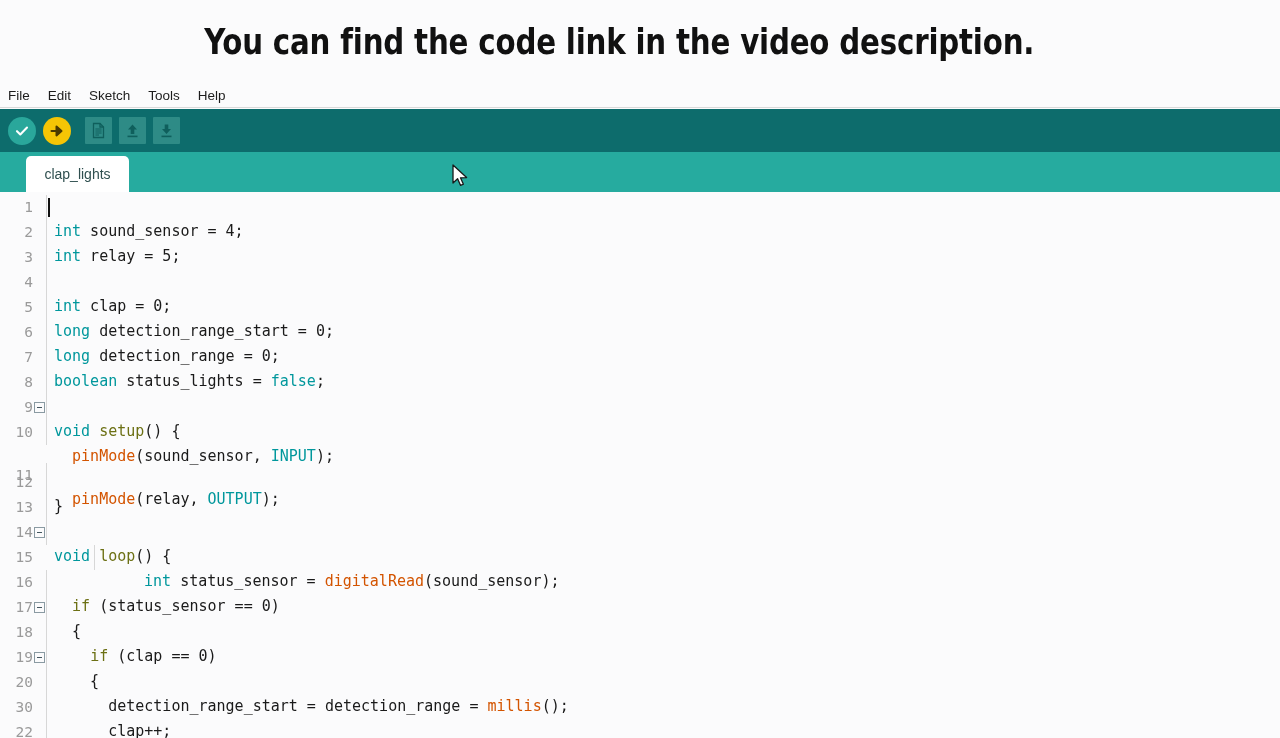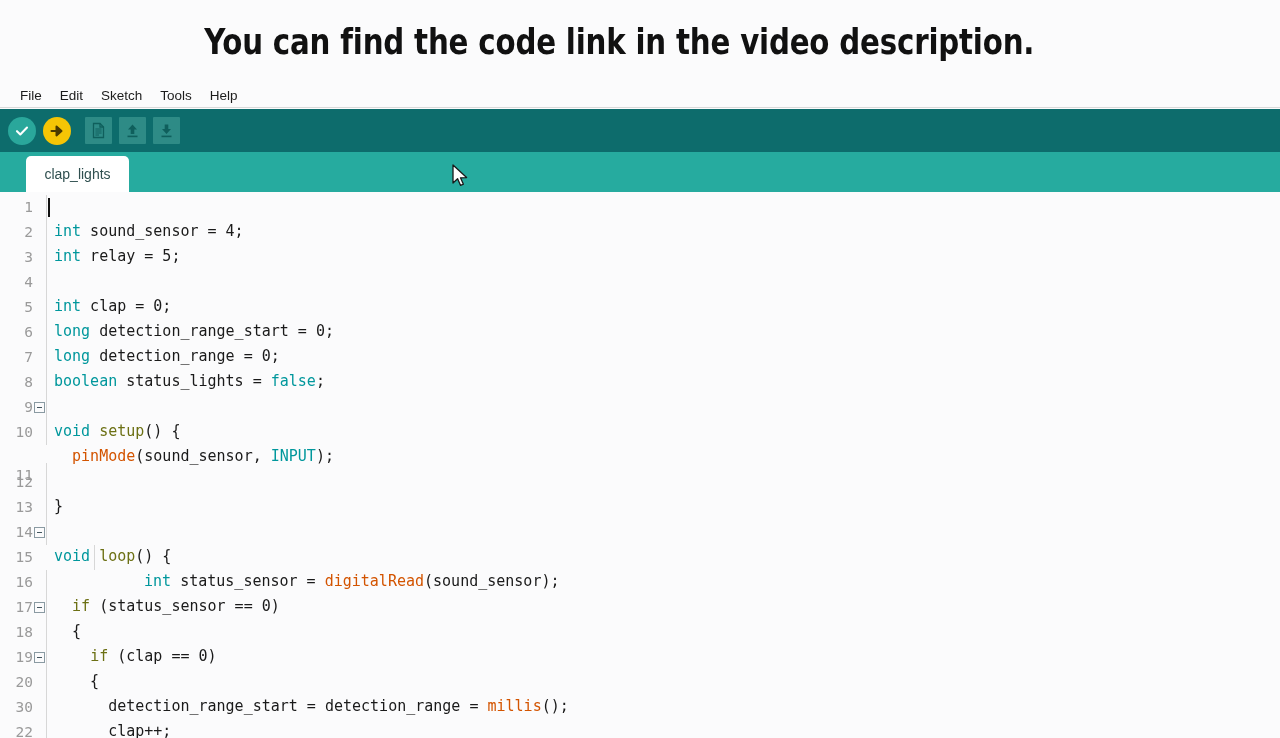--- a/index.html
+++ b/index.html
@@ -45,21 +45,21 @@
   
   .menubar {
     position: absolute;
     left: 0;
     top: 84px;
     width: 1280px;
     height: 24px;
     background: #fbfbfc;
     display: flex;
     align-items: center;
-    padding-left: 20px;
+    padding-left: 8px;
     box-sizing: border-box;
     border-bottom: 1px solid #d9d9d9;
   }
   .menu-item {
     font-family: "Liberation Sans", sans-serif;
     font-size: 13.5px;
     color: #1c1c1c;
     padding: 0 9px 0 0;
     margin-right: 9px;
     cursor: default;
@@ -357,20 +357,21 @@
         <div class="gutter-line" style="top: 228px;">
           <span class="ln">10</span>
           <span class="fold"></span>
           <span class="sep"></span>
           <span class="code-text"><span class="t-plain">  </span><span class="t-fn">pinMode</span><span class="t-plain">(sound_sensor, </span><span class="t-kw">INPUT</span><span class="t-plain">);</span></span>
         </div>
         <div class="gutter-line" style="top: 271px;">
           <span class="ln">11</span>
           <span class="fold"></span>
           <span class="sep"></span>
+          <span class="code-text"><span class="t-plain">  </span><span class="t-fn">pinMode</span><span class="t-plain">(relay, </span><span class="t-kw">OUTPUT</span><span class="t-plain">);</span></span>
         </div>
         <div class="gutter-line" style="top: 278px;">
           <span class="ln">12</span>
           <span class="fold"></span>
           <span class="sep"></span>
           <span class="code-text"><span class="t-plain">}</span></span>
         </div>
         <div class="gutter-line" style="top: 303px;">
           <span class="ln">13</span>
           <span class="fold"></span>

